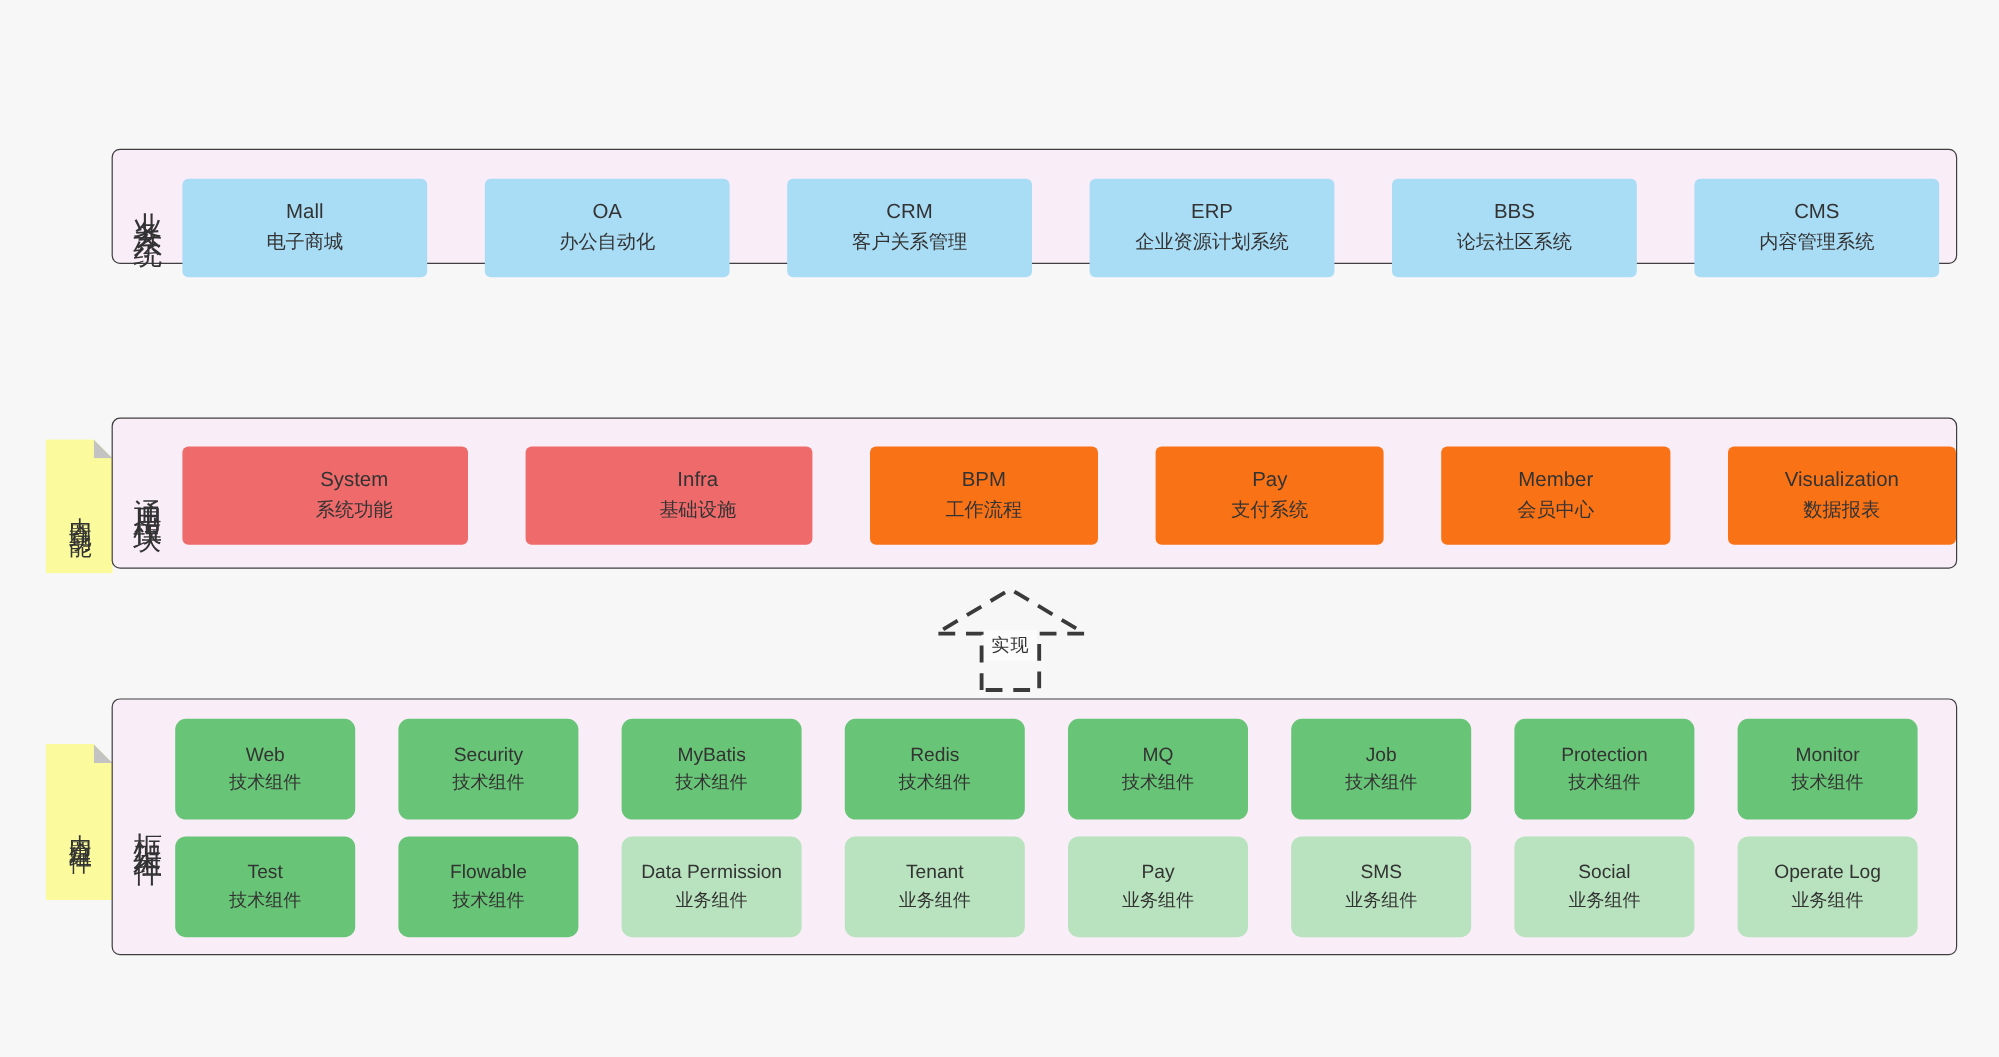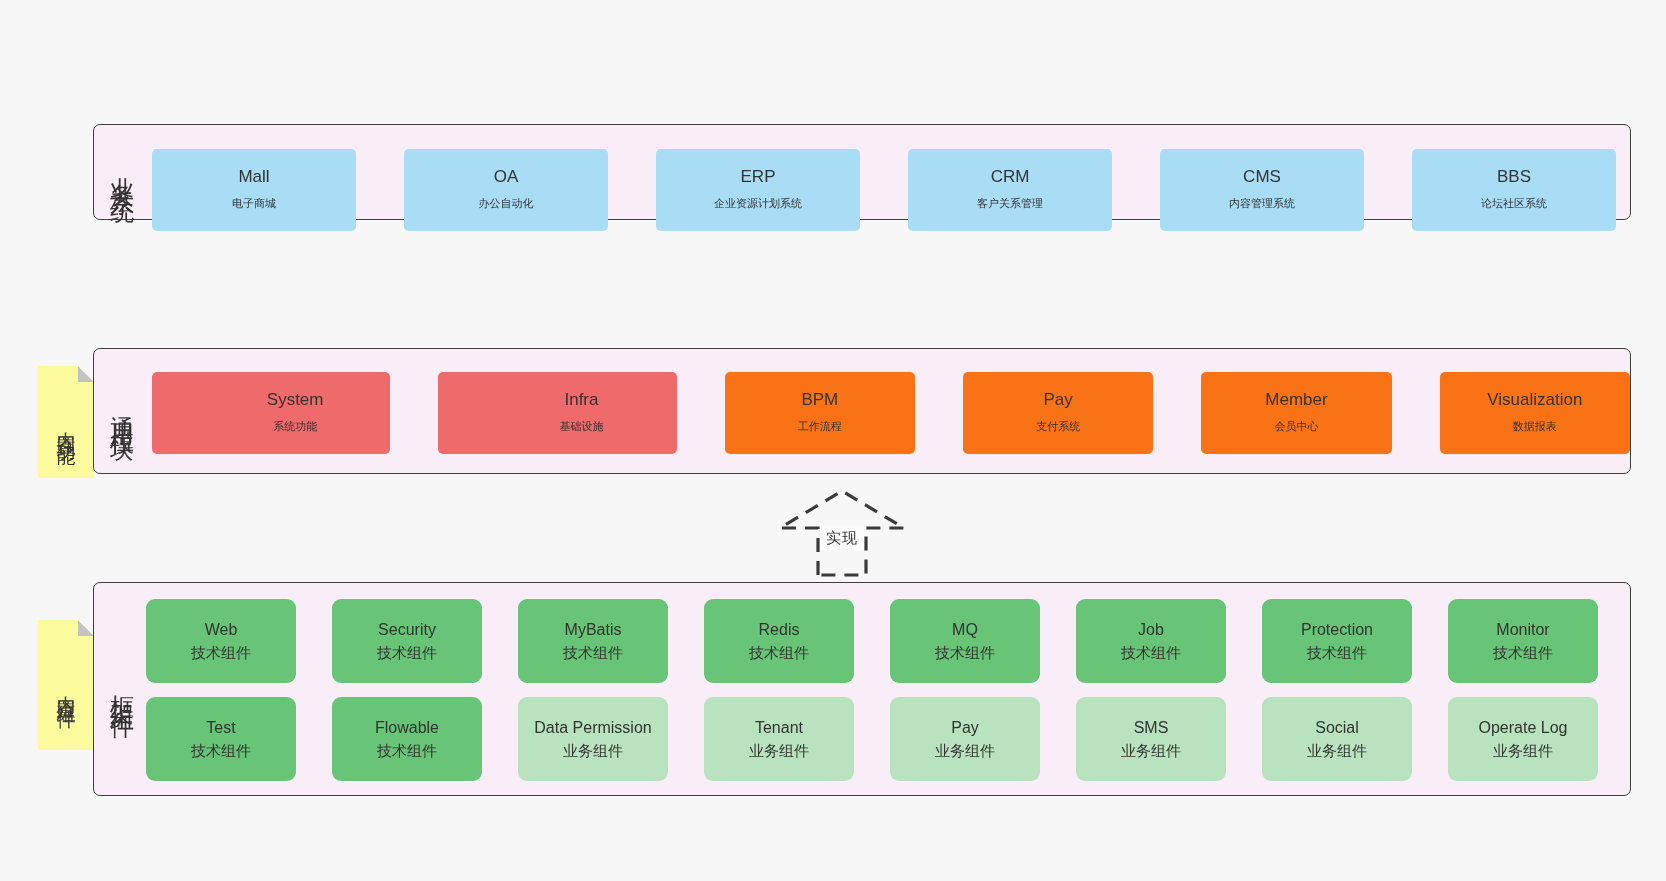--- a/index.html
+++ b/index.html
@@ -44,21 +44,21 @@
   }
   .box{
     width:204px;height:82px;
     border-radius:5px;
     display:flex;flex-direction:column;
     justify-content:center;align-items:center;
     text-align:center;
     line-height:26px;
     font-size:17px;
   }
-  .box .box-zh{font-size:11px;}
+  .box .box-zh{font-size:16px;}
   .blue{background:#a9dcf5;}
   .red{background:#ee6a6b;padding-left:48px;}
   .pink{background:#f97316;}
 
   
   .comprow{
     position:absolute;
     left:52px;right:0;
     display:flex;
     gap:36px;
@@ -141,34 +141,34 @@
     <div class="boxrow" style="top:24px;">
       <div class="box blue">
         <div class="box-en">Mall</div>
         <div class="box-zh">电子商城</div>
       </div>
       <div class="box blue">
         <div class="box-en">OA</div>
         <div class="box-zh">办公自动化</div>
       </div>
       <div class="box blue">
+        <div class="box-en">CRM</div>
+        <div class="box-zh">客户关系管理</div>
+      </div>
+      <div class="box blue">
         <div class="box-en">ERP</div>
         <div class="box-zh">企业资源计划系统</div>
       </div>
       <div class="box blue">
-        <div class="box-en">CRM</div>
-        <div class="box-zh">客户关系管理</div>
+        <div class="box-en">BBS</div>
+        <div class="box-zh">论坛社区系统</div>
       </div>
       <div class="box blue">
         <div class="box-en">CMS</div>
         <div class="box-zh">内容管理系统</div>
-      </div>
-      <div class="box blue">
-        <div class="box-en">BBS</div>
-        <div class="box-zh">论坛社区系统</div>
       </div>
     </div>
   </div>
 
 
   <div class="band" style="top:348px;height:126px;">
     <div class="band-label">通用模块</div>
     <div class="boxrow" style="top:23px;">
       <div class="box red">
         <div class="box-en">System</div>

